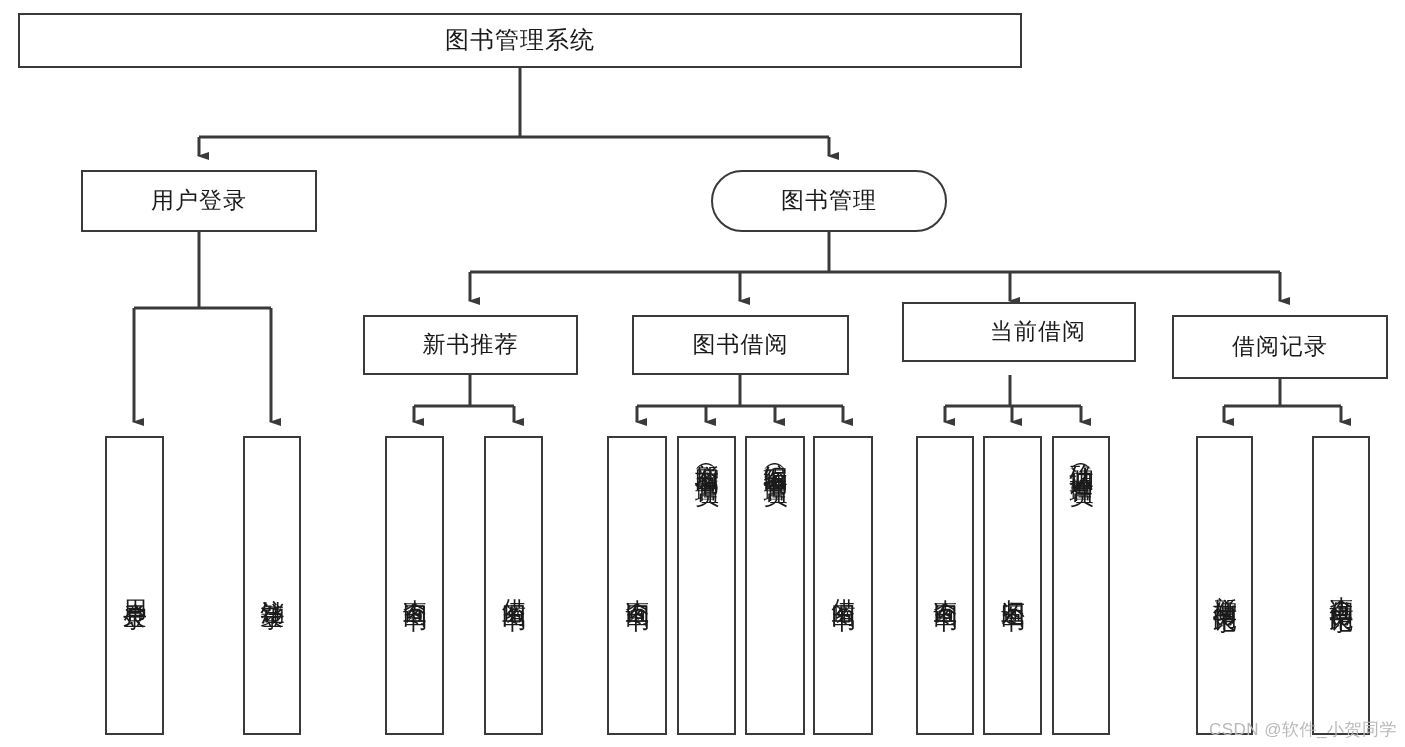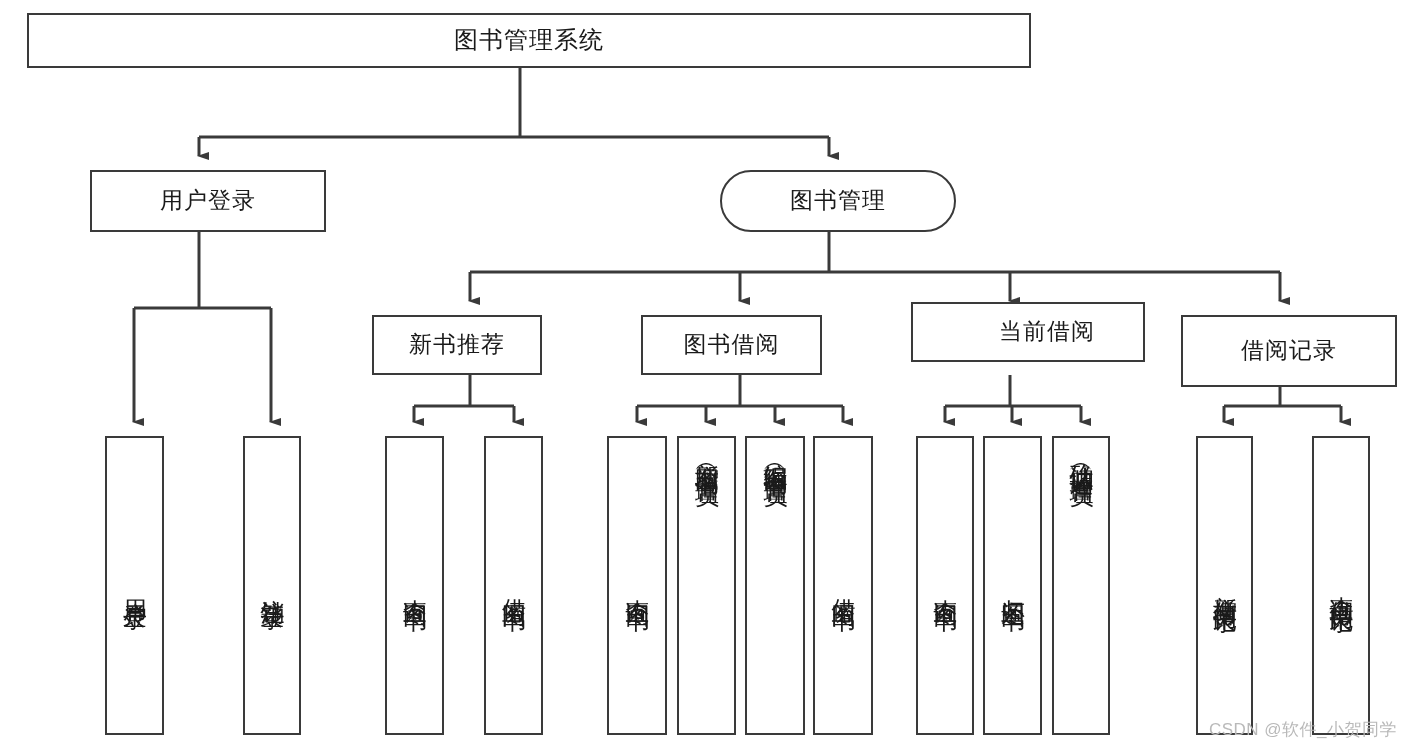--- a/index.html
+++ b/index.html
@@ -27,21 +27,20 @@
   }
   .node {
     position: absolute;
     box-sizing: border-box;
     border: 2px solid #3a3a3a;
     background: #ffffff;
     display: flex;
     align-items: center;
     justify-content: center;
     color: #1a1a1a;
-    margin-left: 9px;
   }
   .node.horiz {
     font-size: 23px;
     letter-spacing: 1px;
     line-height: 1.1;
   }
   .node.root {
     font-size: 24px;
   }
   .leaf {
@@ -139,33 +138,33 @@
   </div>
 
   <div class="node horiz" style="left:81px; top:170px; width:236px; height:62px;">
     <span>用户登录</span>
   </div>
 
   <div class="node horiz" style="left:711px; top:170px; width:236px; height:62px;border-radius:31px;">
     <span>图书管理</span>
   </div>
 
-  <div class="node horiz" style="left:363px; top:315px; width:170px; height:60px;align-items:center;">
+  <div class="node horiz" style="left:363px; top:315px; width:215px; height:60px;align-items:center;">
     <span>新书推荐</span>
   </div>
 
-  <div class="node horiz" style="left:632px; top:315px; width:181px; height:60px;">
+  <div class="node horiz" style="left:632px; top:315px; width:217px; height:60px;">
     <span>图书借阅</span>
   </div>
 
   <div class="node horiz" style="left:902px; top:302px; width:234px; height:60px;padding-left:38px;">
     <span>当前借阅</span>
   </div>
 
-  <div class="node horiz" style="left:1172px; top:315px; width:216px; height:72px;">
+  <div class="node horiz" style="left:1172px; top:315px; width:216px; height:64px;">
     <span>借阅记录</span>
   </div>
 
   <div class="leaf center-v" style="left:105px; top:436px; width:59px; height:299px;">
     <span class="vtext">用户登录</span>
   </div>
   <div class="leaf center-v" style="left:243px; top:436px; width:58px; height:299px;">
     <span class="vtext">注销登录</span>
   </div>
 

